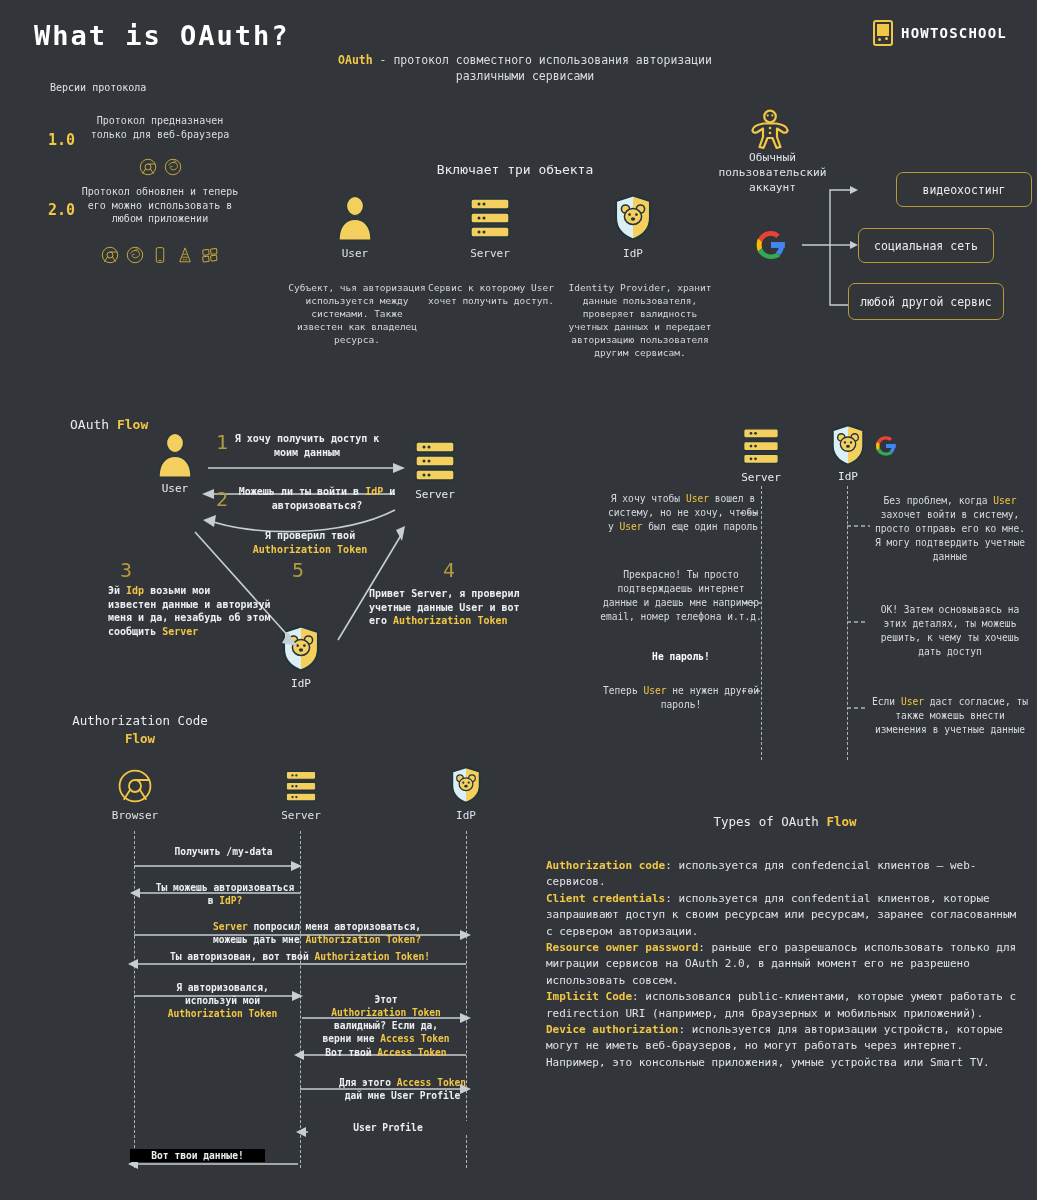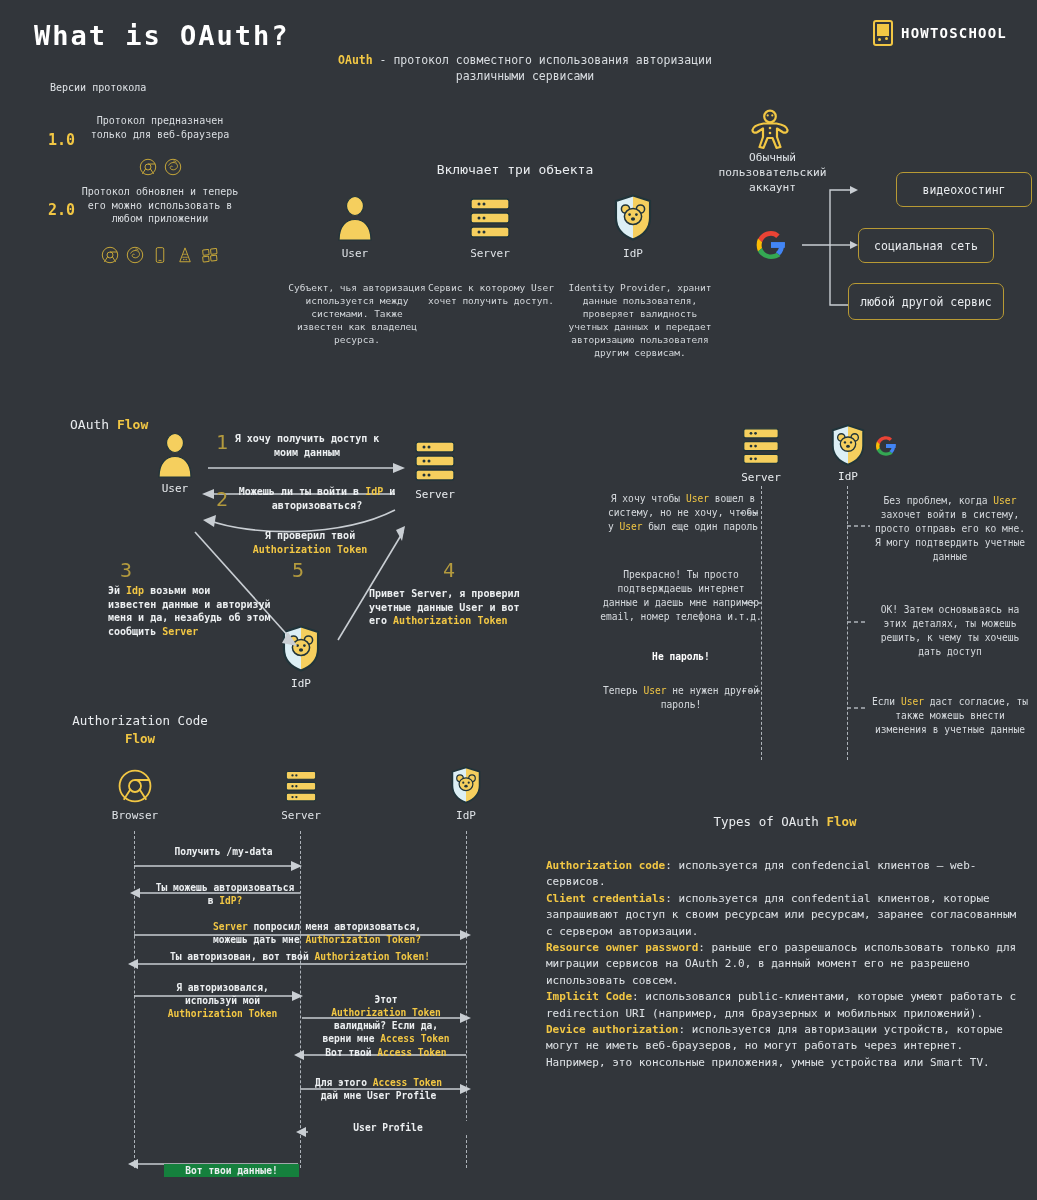--- a/index.html
+++ b/index.html
@@ -604,28 +604,28 @@
     <div>Этот</div>
     <div class="yel">Authorization Token</div>
     <div>валидный? Если да,</div>
     <div><span>верни мне </span><span class="yel">Access Token</span></div>
   </div>
 
   <div class="abs ctr msg" style="left:306px; top:1046px; width:160px;">
     <span>Вот твой </span><span class="yel">Access Token</span>
   </div>
 
-  <div class="abs ctr msg" style="left:296px; top:1076px; width:165px;">
+  <div class="abs ctr msg" style="left:320px; top:1076px; width:165px;">
     <div><span>Для этого </span><span class="yel">Access Token</span></div>
     <div>дай мне User Profile</div>
   </div>
 
   <div class="abs ctr msg" style="left:308px; top:1121px; width:160px; background:#32363b;">User Profile</div>
 
-  <div class="abs ctr msg" style="left:164px; top:1149px; width:135px; background:#15803d;margin-top:15px;">Вот твои данные!</div>
+  <div class="abs ctr msg" style="left:130px; top:1149px; width:135px; background:#000000;">Вот твои данные!</div>
 
   <div class="abs" id="types-title">
     <span>Types of OAuth </span><span class="yel b">Flow</span>
   </div>
 
   <div class="abs" id="types-body">
     <p>
       <span class="yel b">Authorization code</span><span>: используется для confedencial клиентов — web-сервисов.</span>
     </p>
     <p>

